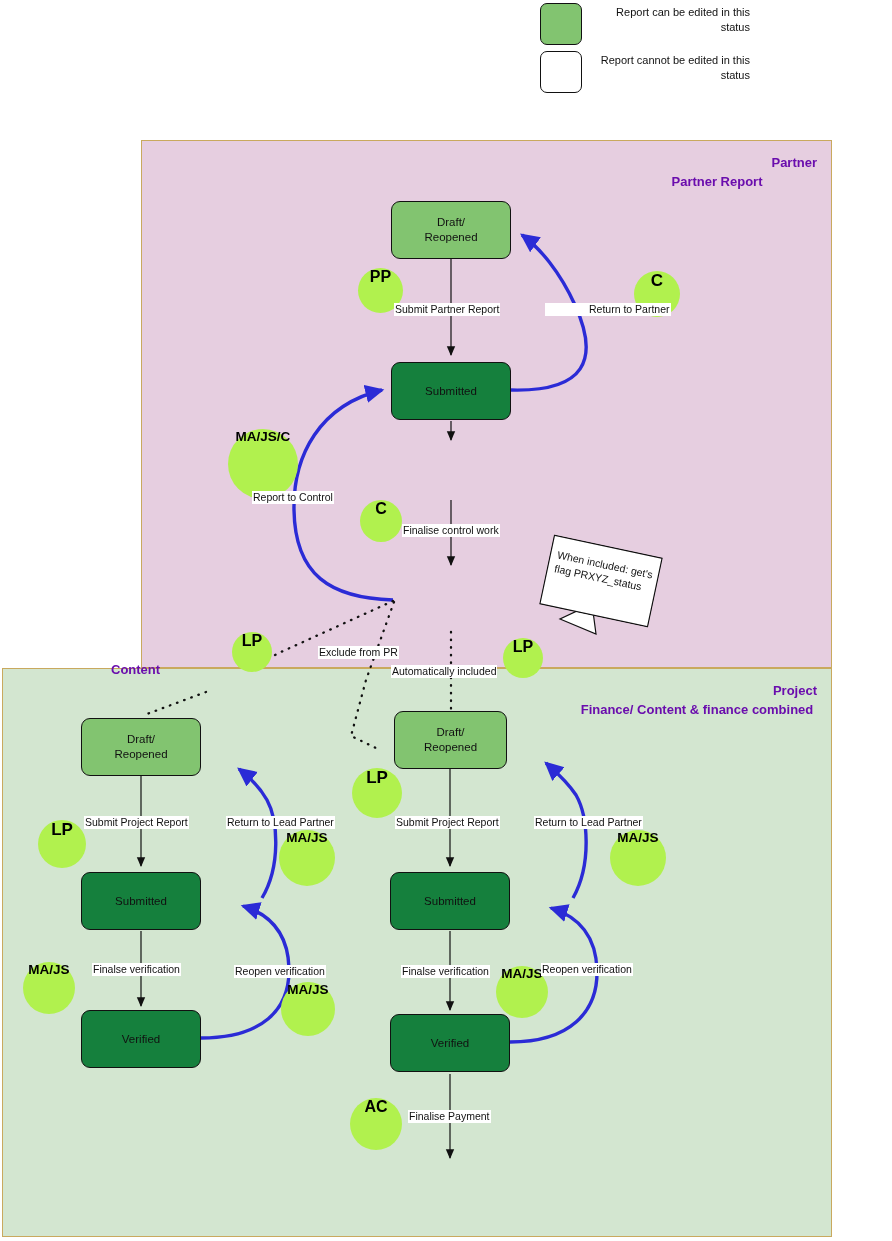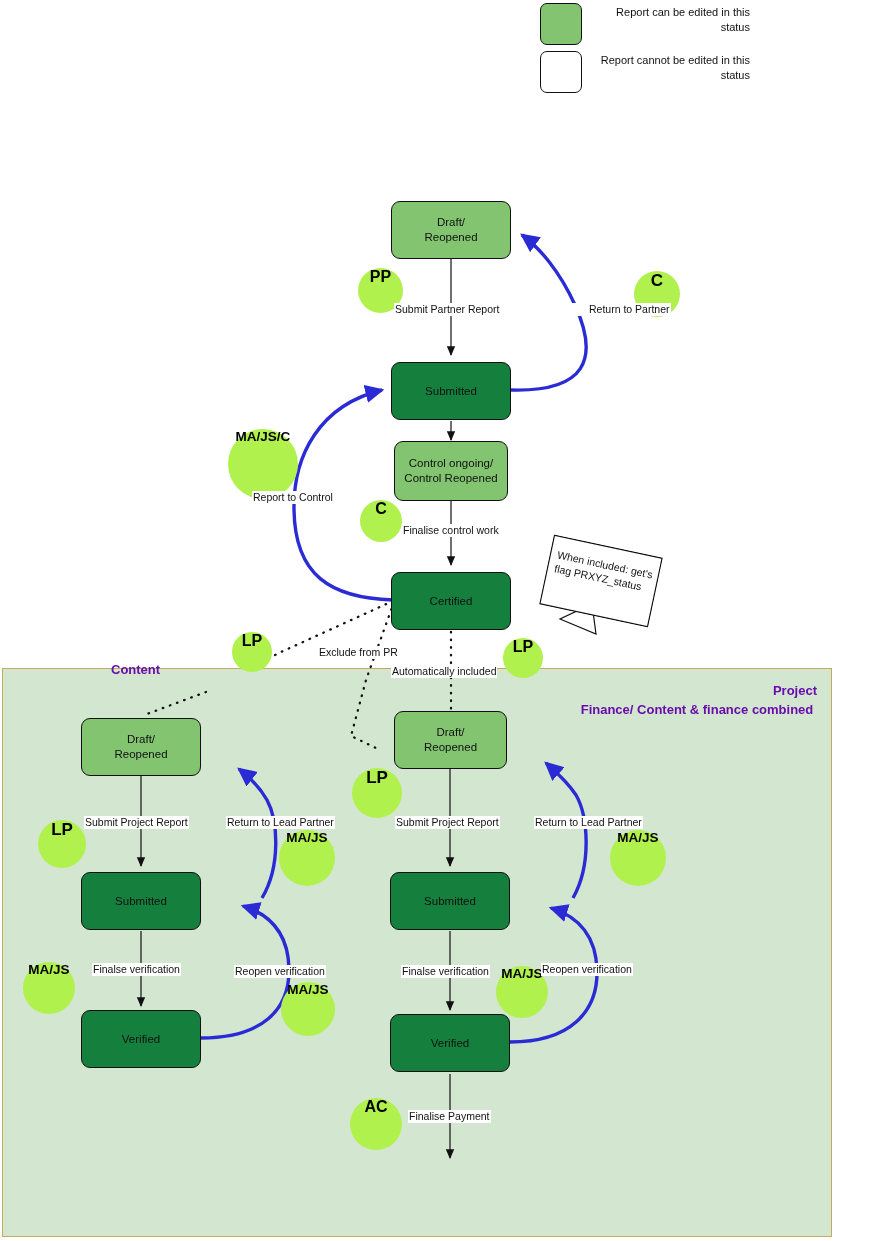--- a/index.html
+++ b/index.html
@@ -57,20 +57,26 @@
 </head>
 <body>
 
 <div id="canvas">
 
   <div class="legend-box" id="legend-green"></div>
   <div class="legend-text" id="legend-text-green">Report can be edited in this status</div>
   <div class="legend-box" id="legend-white"></div>
   <div class="legend-text" id="legend-text-white">Report cannot be edited in this status</div>
 
+  <div class="panel" id="panel-partner">
+    <div class="panel-title" id="partner-title">
+      <span>Partner</span>
+      <span class="l2">Partner Report</span>
+    </div>
+  </div>
 
   <div class="panel" id="panel-project">
     <div class="panel-title" id="project-title">
       <span>Project</span>
       <span class="l2">Finance/ Content &amp; finance combined</span>
     </div>
   </div>
 
   <div id="content-label">Content</div>
 
@@ -118,26 +124,20 @@
     </svg>
     <div class="txt">When included: get's flag PRXYZ_status</div>
   </div>
 
   <div class="node green" style="left:391px;top:201px;width:120px;height:58px;">
     <span>Draft/<br>Reopened</span>
   </div>
   <div class="node white" style="left:391px;top:362px;width:120px;height:58px;">
     <span>Submitted</span>
   </div>
-  <div class="node green" style="left:394px;top:441px;width:114px;height:60px;">
-    <span>Control ongoing/<br>Control Reopened</span>
-  </div>
-  <div class="node white" style="left:391px;top:572px;width:120px;height:58px;">
-    <span>Certified</span>
-  </div>
 
   <div class="role" style="left:358px;top:268px;width:45px;height:45px;font-size:16px;">
     <span>PP</span>
   </div>
   <div class="role" style="left:634px;top:271px;width:46px;height:46px;font-size:17px;">
     <span>C</span>
   </div>
   <div class="role" style="left:228px;top:429px;width:70px;height:70px;font-size:13.5px;">
     <span>MA/JS/C</span>
   </div>

